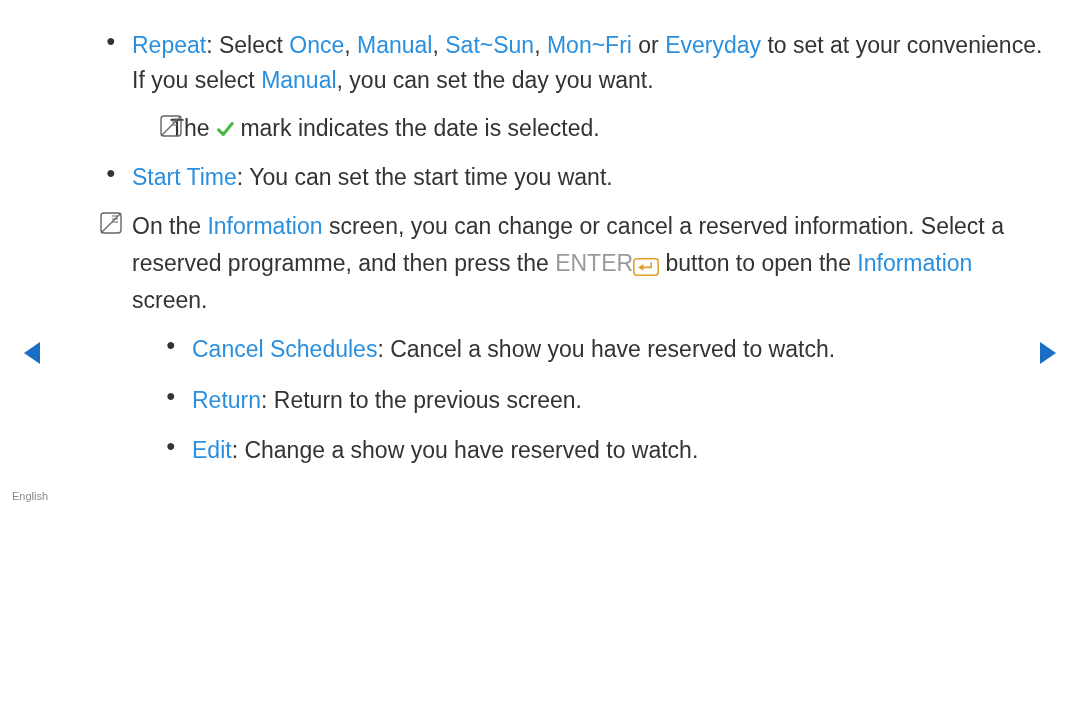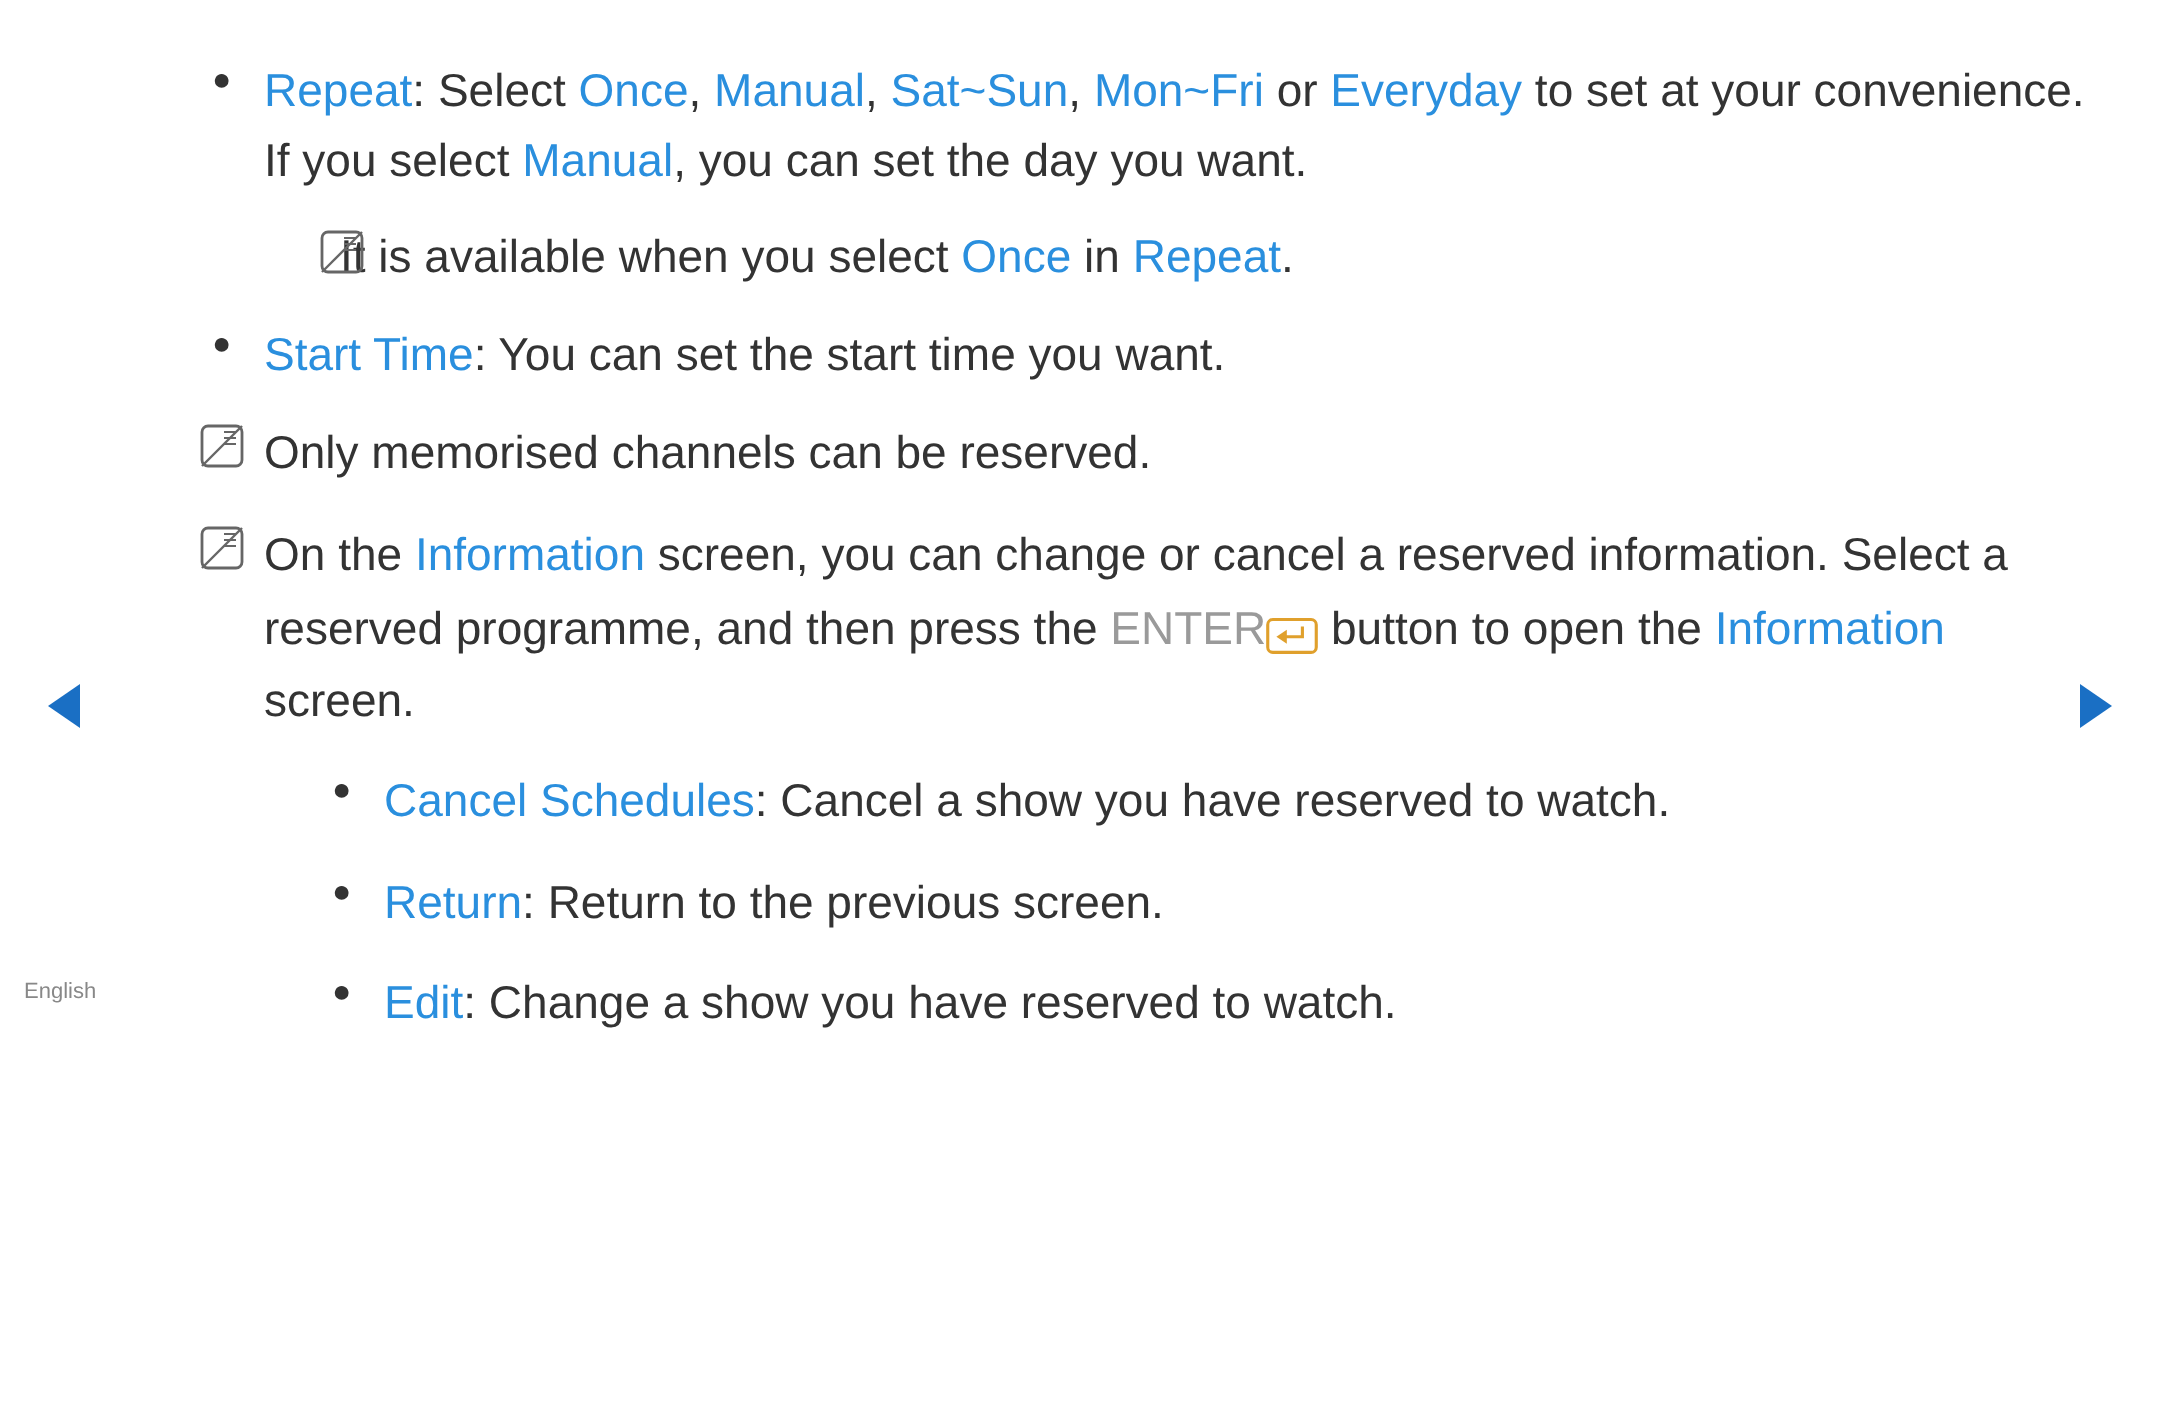--- a/index.html
+++ b/index.html
@@ -37,44 +37,38 @@
   <div class="nav-arrow nav-right">
     <svg viewBox="0 0 20 26">
         <polygon points="2,2 2,24 18,13" fill="#1a6fc4"></polygon>
       </svg>
   </div>
 
   <div class="li1 text">
     <span class="blue">Repeat</span><span>: Select </span><span class="blue">Once</span><span>, </span><span class="blue">Manual</span><span>, </span><span class="blue">Sat~Sun</span><span>, </span><span class="blue">Mon~Fri</span><span> or </span><span class="blue">Everyday</span><span> to set at your convenience. If you select </span><span class="blue">Manual</span><span>, you can set the day you want.</span>
   </div>
 
-
-
   <div class="note note-inset text">
     <svg class="note-icon inset" viewBox="0 0 22 22">
       <rect x="1" y="1" width="20" height="20" rx="3" fill="none" stroke="#666" stroke-width="1.4"></rect>
       <line x1="1" y1="21" x2="21" y2="1" stroke="#666" stroke-width="1.2"></line>
       <path d="M12 4 L18 4 M12 7 L18 7 M12 10 L18 10" stroke="#666" stroke-width="1"></path>
     </svg>
-    <span>It is available when you select </span><span class="blue">Once</span><span> in </span><span class="blue">Repeat</span><span>.</span>
+    <span>The </span><svg class="check-icon" viewBox="0 0 20 20">
+        <path d="M3 11 L8 16 L18 4" fill="none" stroke="#4db748" stroke-width="3.5" stroke-linecap="round" stroke-linejoin="round"></path>
+      </svg><span> mark indicates the date is selected.</span>
   </div>
+
+
 
   <div class="li1 text">
     <span class="blue">Start Time</span><span>: You can set the start time you want.</span>
   </div>
 
   <div class="outer-block">
-  <div class="note text" style="padding-left:32px;">
-    <svg class="note-icon" viewBox="0 0 22 22">
-      <rect x="1" y="1" width="20" height="20" rx="3" fill="none" stroke="#666" stroke-width="1.4"></rect>
-      <line x1="1" y1="21" x2="21" y2="1" stroke="#666" stroke-width="1.2"></line>
-      <path d="M12 4 L18 4 M12 7 L18 7 M12 10 L18 10" stroke="#666" stroke-width="1"></path>
-    </svg>
-    <span>Only memorised channels can be reserved.</span>
-  </div>
 
   <div class="note text" style="padding-left:32px;">
     <svg class="note-icon" viewBox="0 0 22 22">
       <rect x="1" y="1" width="20" height="20" rx="3" fill="none" stroke="#666" stroke-width="1.4"></rect>
       <line x1="1" y1="21" x2="21" y2="1" stroke="#666" stroke-width="1.2"></line>
       <path d="M12 4 L18 4 M12 7 L18 7 M12 10 L18 10" stroke="#666" stroke-width="1"></path>
     </svg>
     <span>On the </span><span class="blue">Information</span><span> screen, you can change or cancel a reserved information. Select a reserved programme, and then press the </span><span class="gray">ENTER</span><svg class="enter-icon" viewBox="0 0 30 22">
           <rect x="1" y="2" width="28" height="19" rx="3" fill="none" stroke="#e0a02c" stroke-width="1.8"></rect>
           <path d="M21 6 L21 12 L10 12" fill="none" stroke="#e0a02c" stroke-width="1.8"></path>

